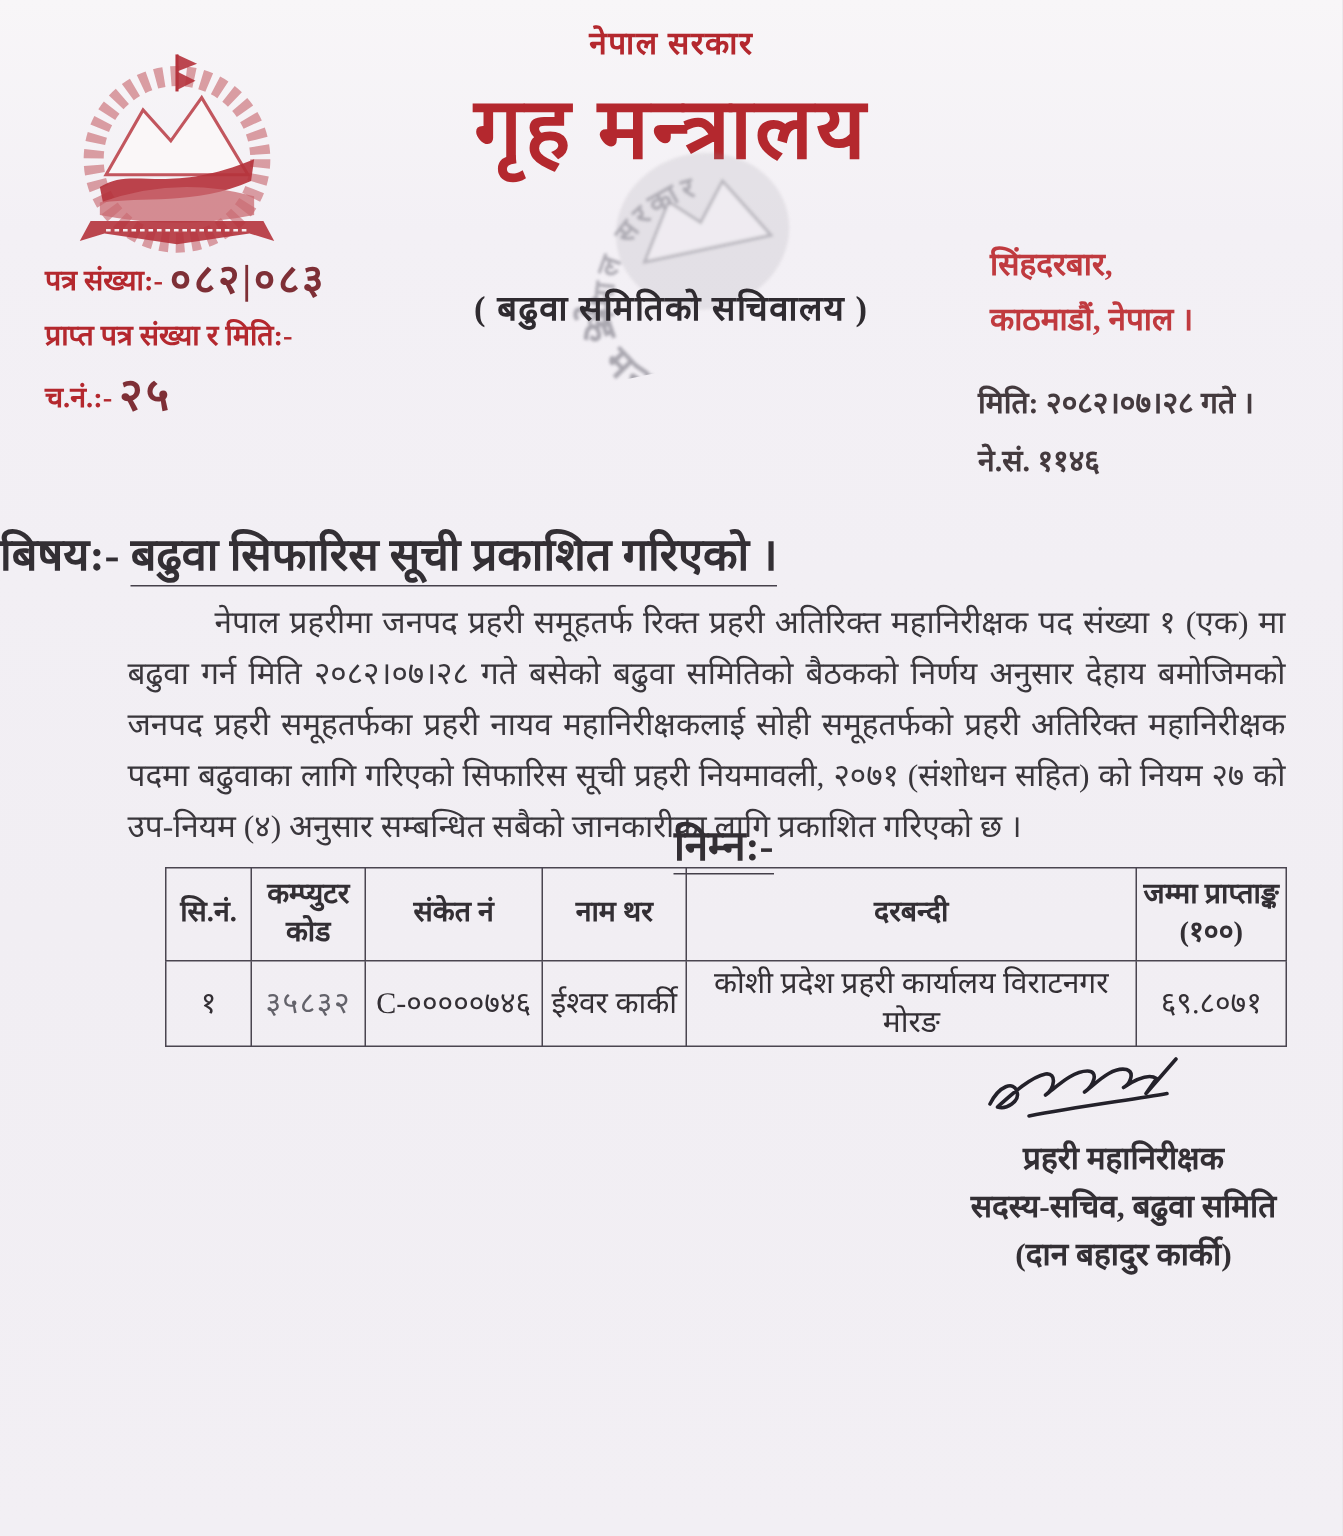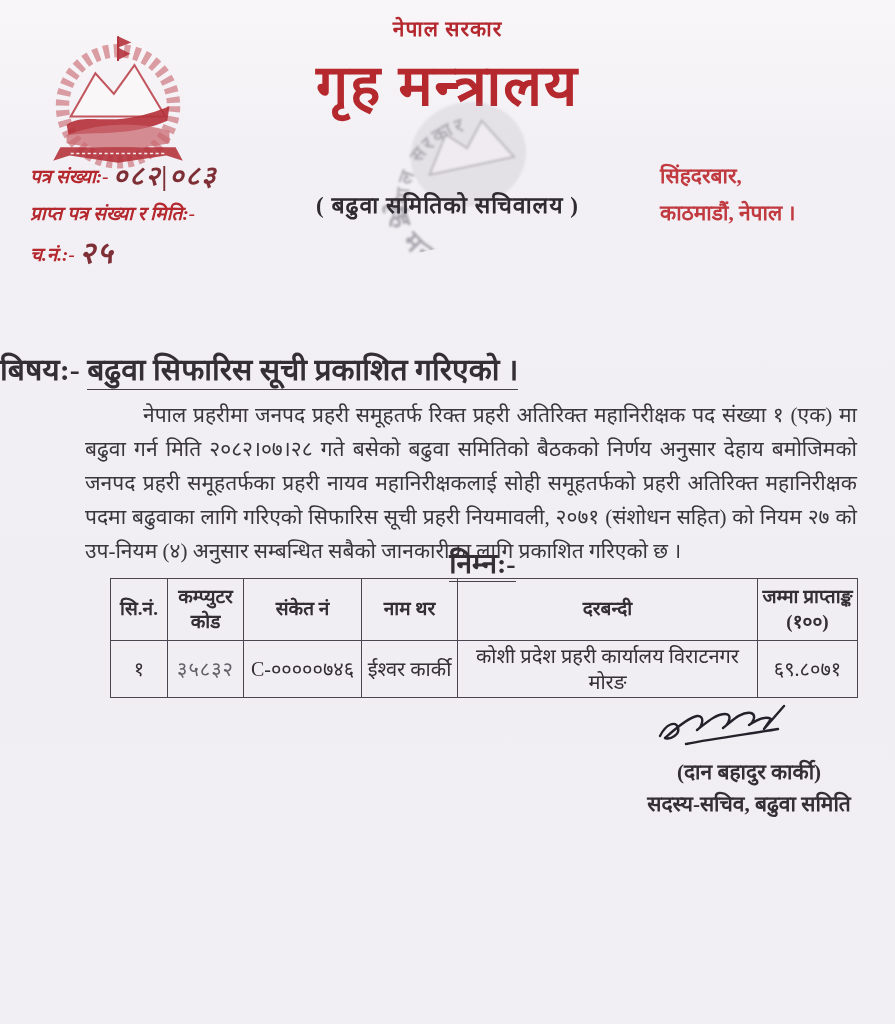--- a/index.html
+++ b/index.html
@@ -25,22 +25,22 @@
     color:#b4282e;
   }
   .emblem { position:absolute; left:46px; top:26px; width:144px; height:144px; }
   .stamp  { position:absolute; left:348px; top:84px; width:244px; height:156px;
             transform:rotate(-12deg); opacity:.62; }
   .secretariat {
     position:absolute; top:188px; left:0; right:0;
     text-align:center; font-size:23px; font-weight:600; color:#2f2b30;
     letter-spacing:1px;
   }
-  .refs { position:absolute; left:30px; top:156px; font-size:19px; line-height:37px;
-          color:#b4282e; font-weight:600;font-style:italic; }
+  .refs { position:absolute; left:30px; top:166px; font-size:19px; line-height:37px;
+          color:#b4282e; font-weight:600; }
   .refs .row { white-space:nowrap; }
   .hand { font-family:"Liberation Serif","DejaVu Serif",serif;
           font-size:27px; color:#7e2f36; font-weight:600; letter-spacing:2px;
           position:relative; top:2px; }
   .addr { position:absolute; right:40px; top:158px; width:195px;
           color:#c03a3f; font-size:21px; font-weight:600;
           line-height:37px; }
   .dateblock { position:absolute; left:652px; top:250px; font-size:20px;
                color:#443a3e; line-height:39px; font-weight:600; }
   .subject { position:absolute; top:348px; left:0; right:0; text-align:left;
@@ -128,20 +128,24 @@
       <span>च.नं.:-</span>
       <span class="hand" style="font-size:30px;">२५</span>
     </div>
   </div>
 
   <div class="addr">
     <div>सिंहदरबार,</div>
     <div>काठमाडौं, नेपाल ।</div>
   </div>
 
+  <div class="dateblock">
+    <div>मिति: २०८२।०७।२८ गते ।</div>
+    <div>ने.सं. ११४६</div>
+  </div>
 
   <div class="subject">
     <span>बिषय:-</span>
     <span class="u">बढुवा सिफारिस सूची प्रकाशित गरिएको ।</span>
   </div>
 
   <div class="body-par">नेपाल प्रहरीमा जनपद प्रहरी समूहतर्फ रिक्त प्रहरी अतिरिक्त महानिरीक्षक पद संख्या १ (एक) मा बढुवा गर्न मिति २०८२।०७।२८ गते बसेको बढुवा समितिको बैठकको निर्णय अनुसार देहाय बमोजिमको जनपद प्रहरी समूहतर्फका प्रहरी नायव महानिरीक्षकलाई सोही समूहतर्फको प्रहरी अतिरिक्त महानिरीक्षक पदमा बढुवाका लागि गरिएको सिफारिस सूची प्रहरी नियमावली, २०७१ (संशोधन सहित) को नियम २७ को उप-नियम (४) अनुसार सम्बन्धित सबैको जानकारीका लागि प्रकाशित गरिएको छ ।</div>
 
   <div class="nimna">
     <span class="u">निम्न:-</span>
@@ -179,17 +183,18 @@
   </table>
 
   <svg class="sig-svg" viewBox="0 0 148 56">
     <g stroke="#23212a" stroke-width="2.4" fill="none" stroke-linecap="round" stroke-linejoin="round">
       <path d="M8,38 C14,26 24,22 26,30 C28,36 19,42 13,40 C22,32 35,20 45,18 C53,17 51,28 45,32 C53,26 63,16 73,16 C81,16 77,26 71,30 C79,24 89,13 99,15 C105,17 101,25 97,27 C103,23 113,17 119,21 L112,31 L132,8"></path>
       <path d="M34,46 C64,40 104,35 126,31"></path>
     </g>
   </svg>
 
   <div class="sig-block">
+    <div>प्रहरी महानिरीक्षक</div>
+    <div>सदस्य-सचिव, बढुवा समिति</div>
     <div>(दान बहादुर कार्की)</div>
-    <div>सदस्य-सचिव, बढुवा समिति</div>
   </div>
 
 </div>
 
 </body></html>

